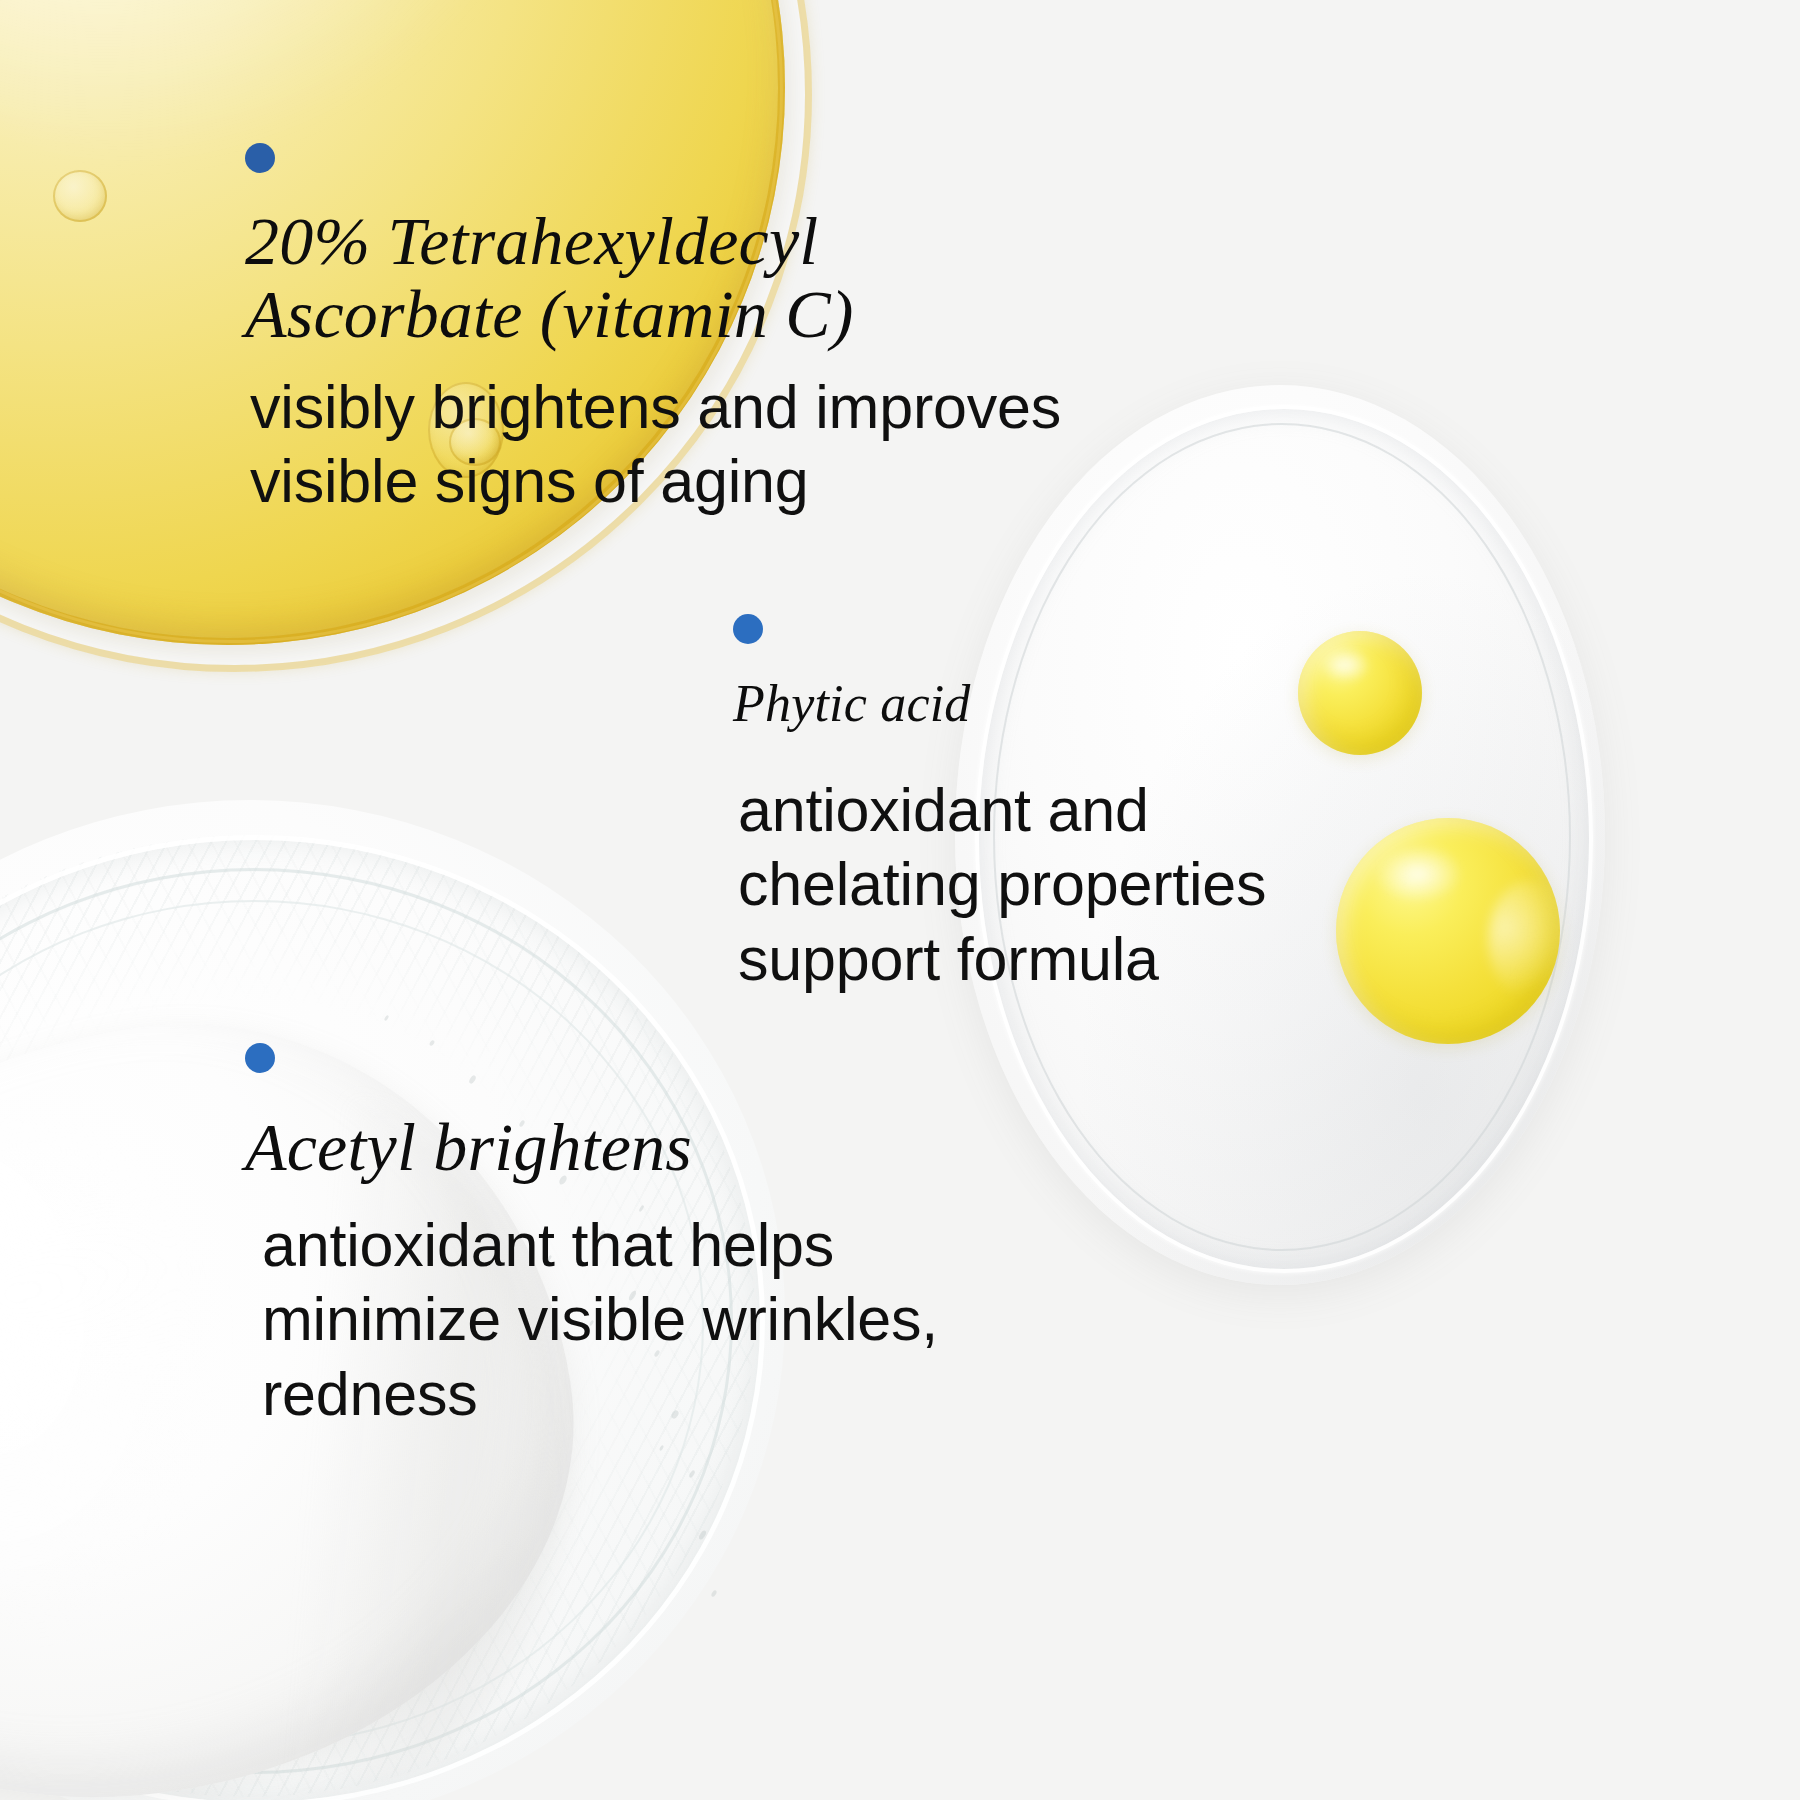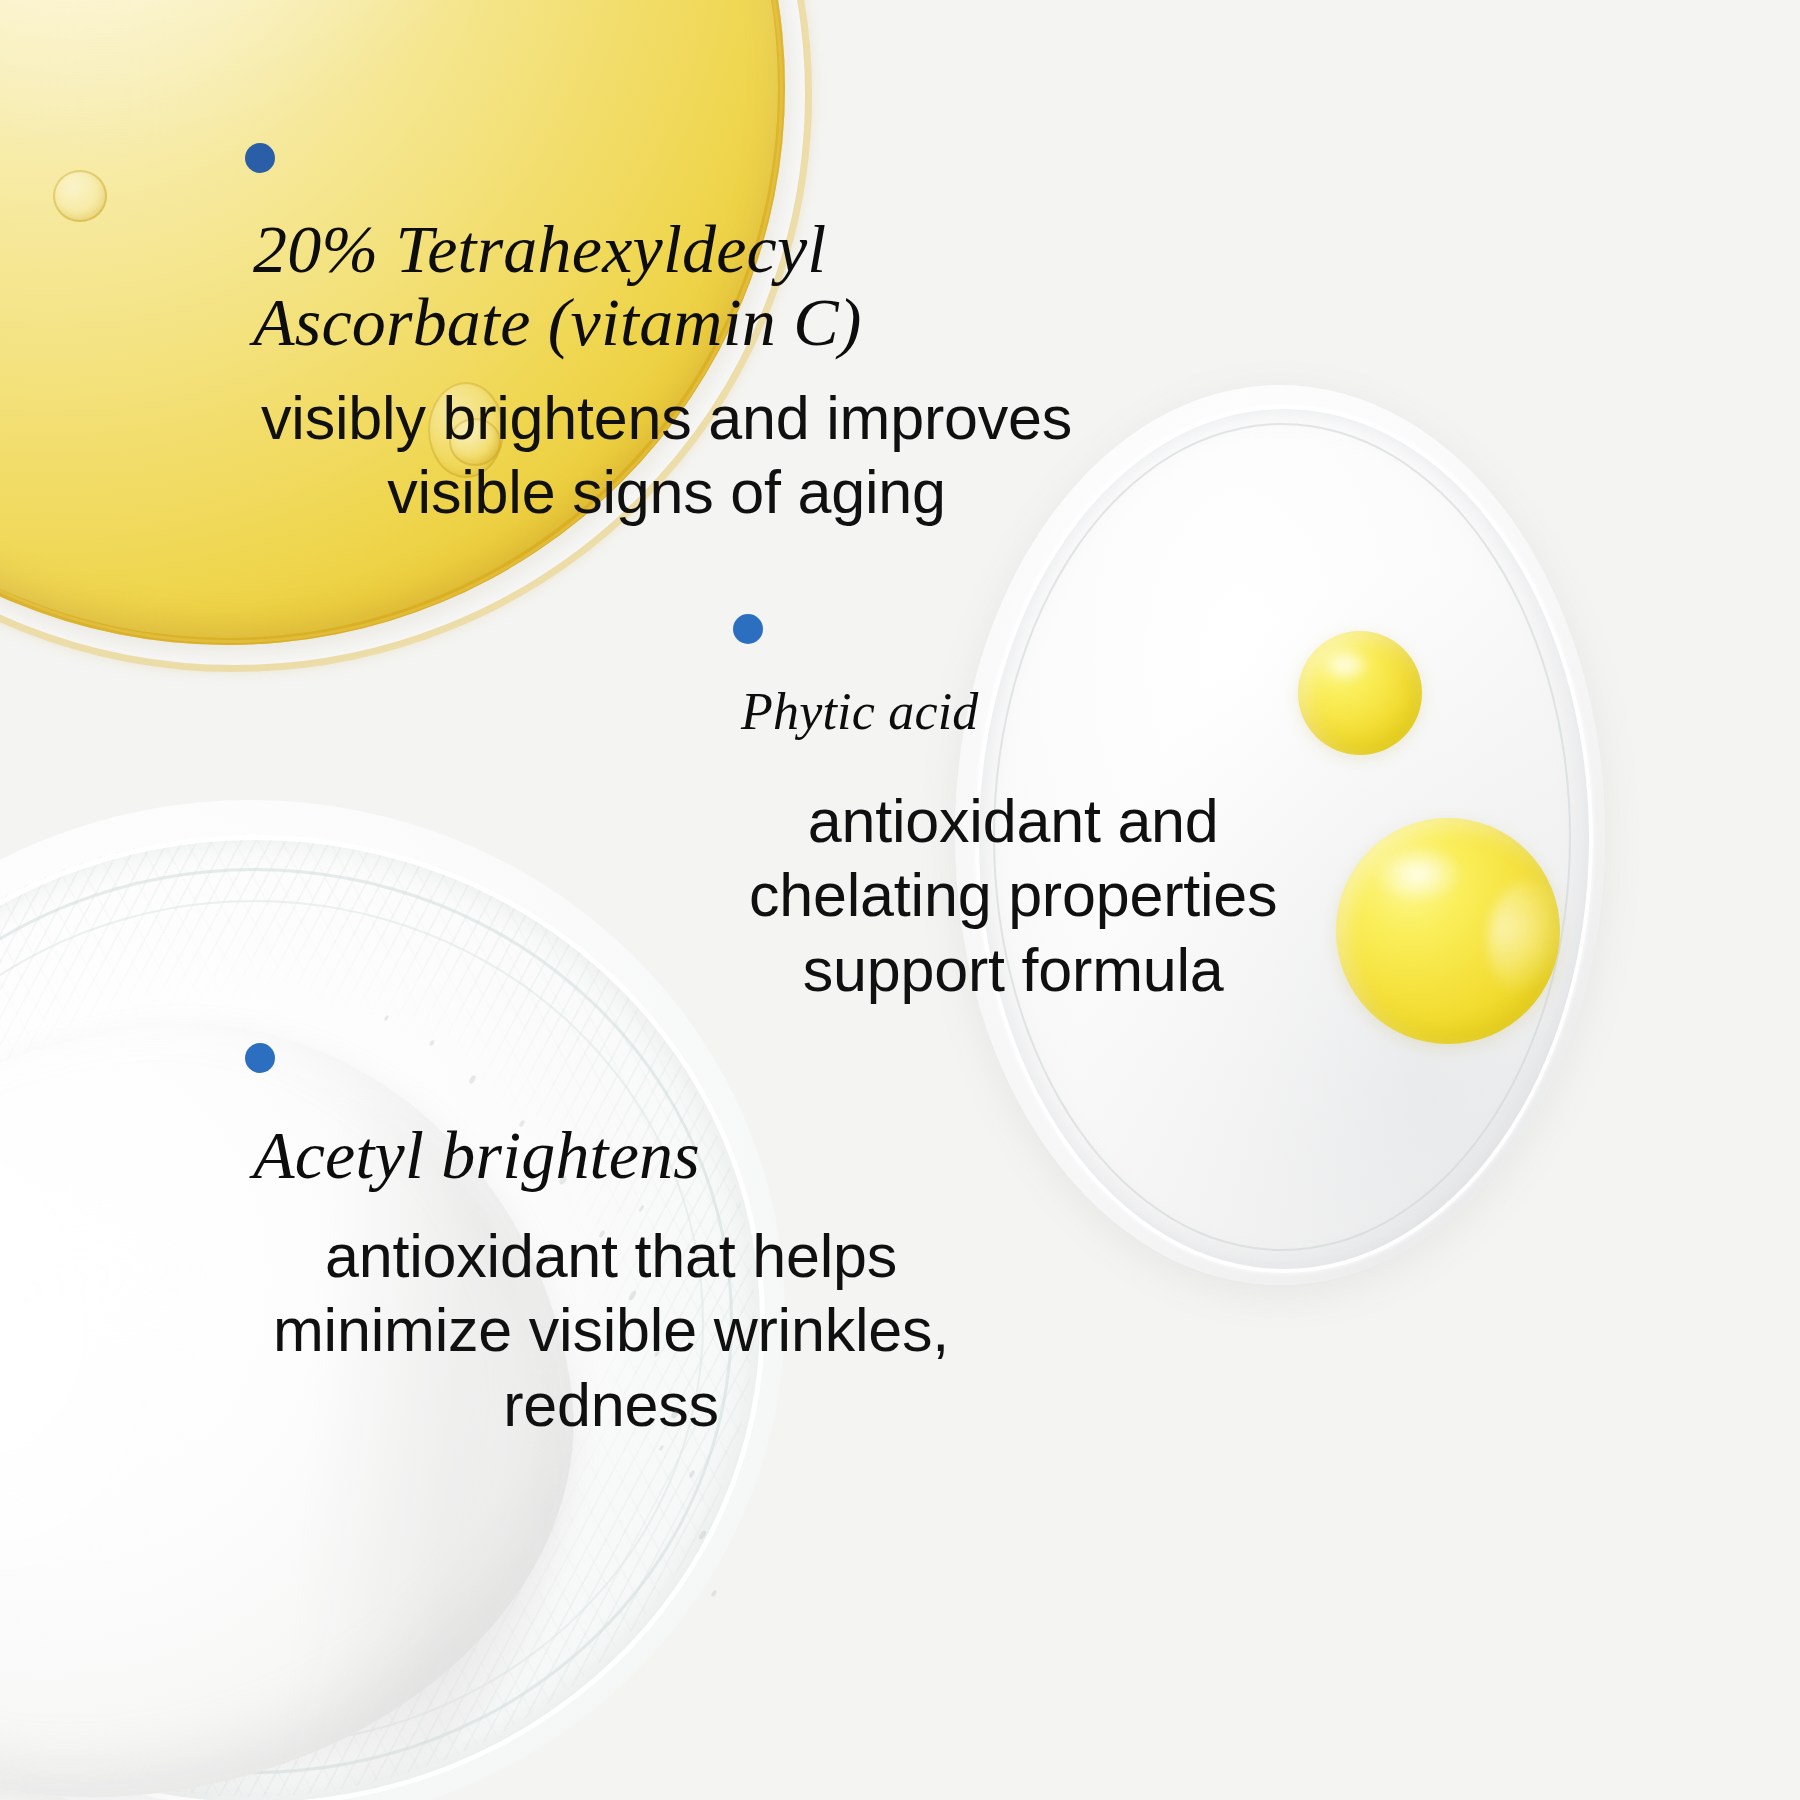--- a/index.html
+++ b/index.html
@@ -194,31 +194,30 @@
   .bullet{
     position:absolute;
     width:30px;height:30px;border-radius:50%;
   }
   .headline{
     font-family:"Liberation Serif", serif;
     font-style:italic;
     font-weight:400;
     color:#0d0d0d;
     letter-spacing:.2px;
-    margin:8px;
+    margin:0;
     white-space:pre-line;
   }
   .body{
     font-family:"Liberation Sans", sans-serif;
     font-weight:400;
     color:#101010;
-    margin:16px;
+    margin:5px;
     white-space:pre-line;
     letter-spacing:-.2px;
-    text-align:center;
   }
 
   
   #block-1{left:245px; top:143px; width:900px;}
   #block-1 .bullet{left:0;top:0;}
   #block-1 .headline{position:absolute;left:0;top:62px;font-size:68px;line-height:1.08;}
   #block-1 .body{position:absolute;left:0;top:222px;font-size:61px;line-height:1.22;}
 
   
   #block-2{left:733px; top:614px; width:640px;}

